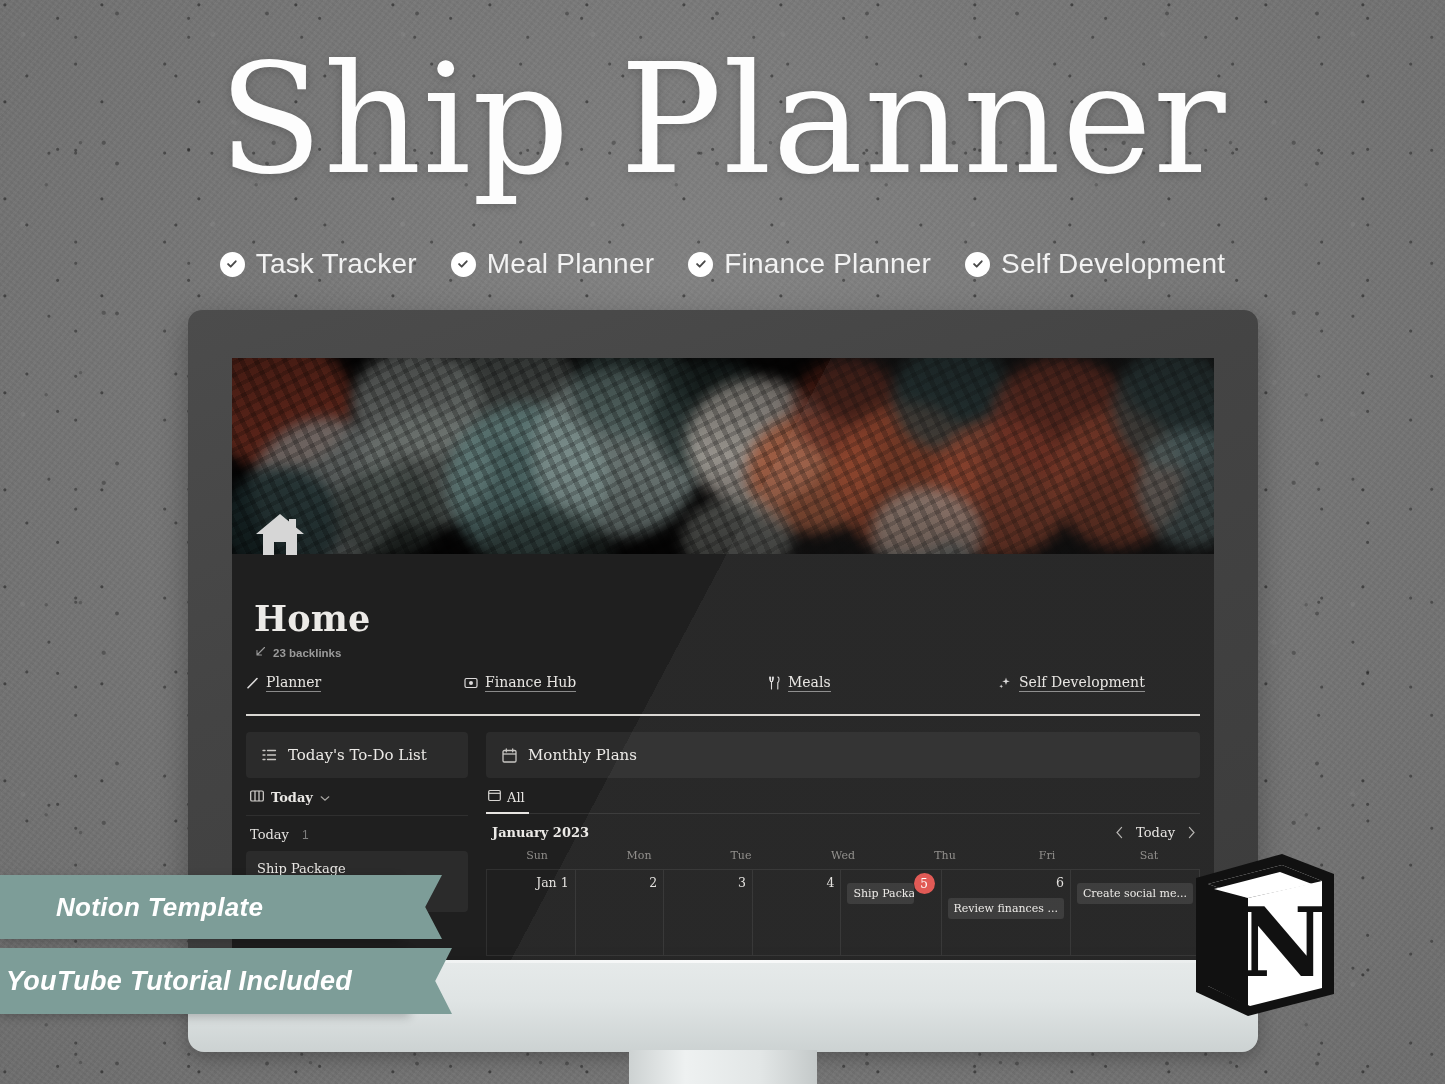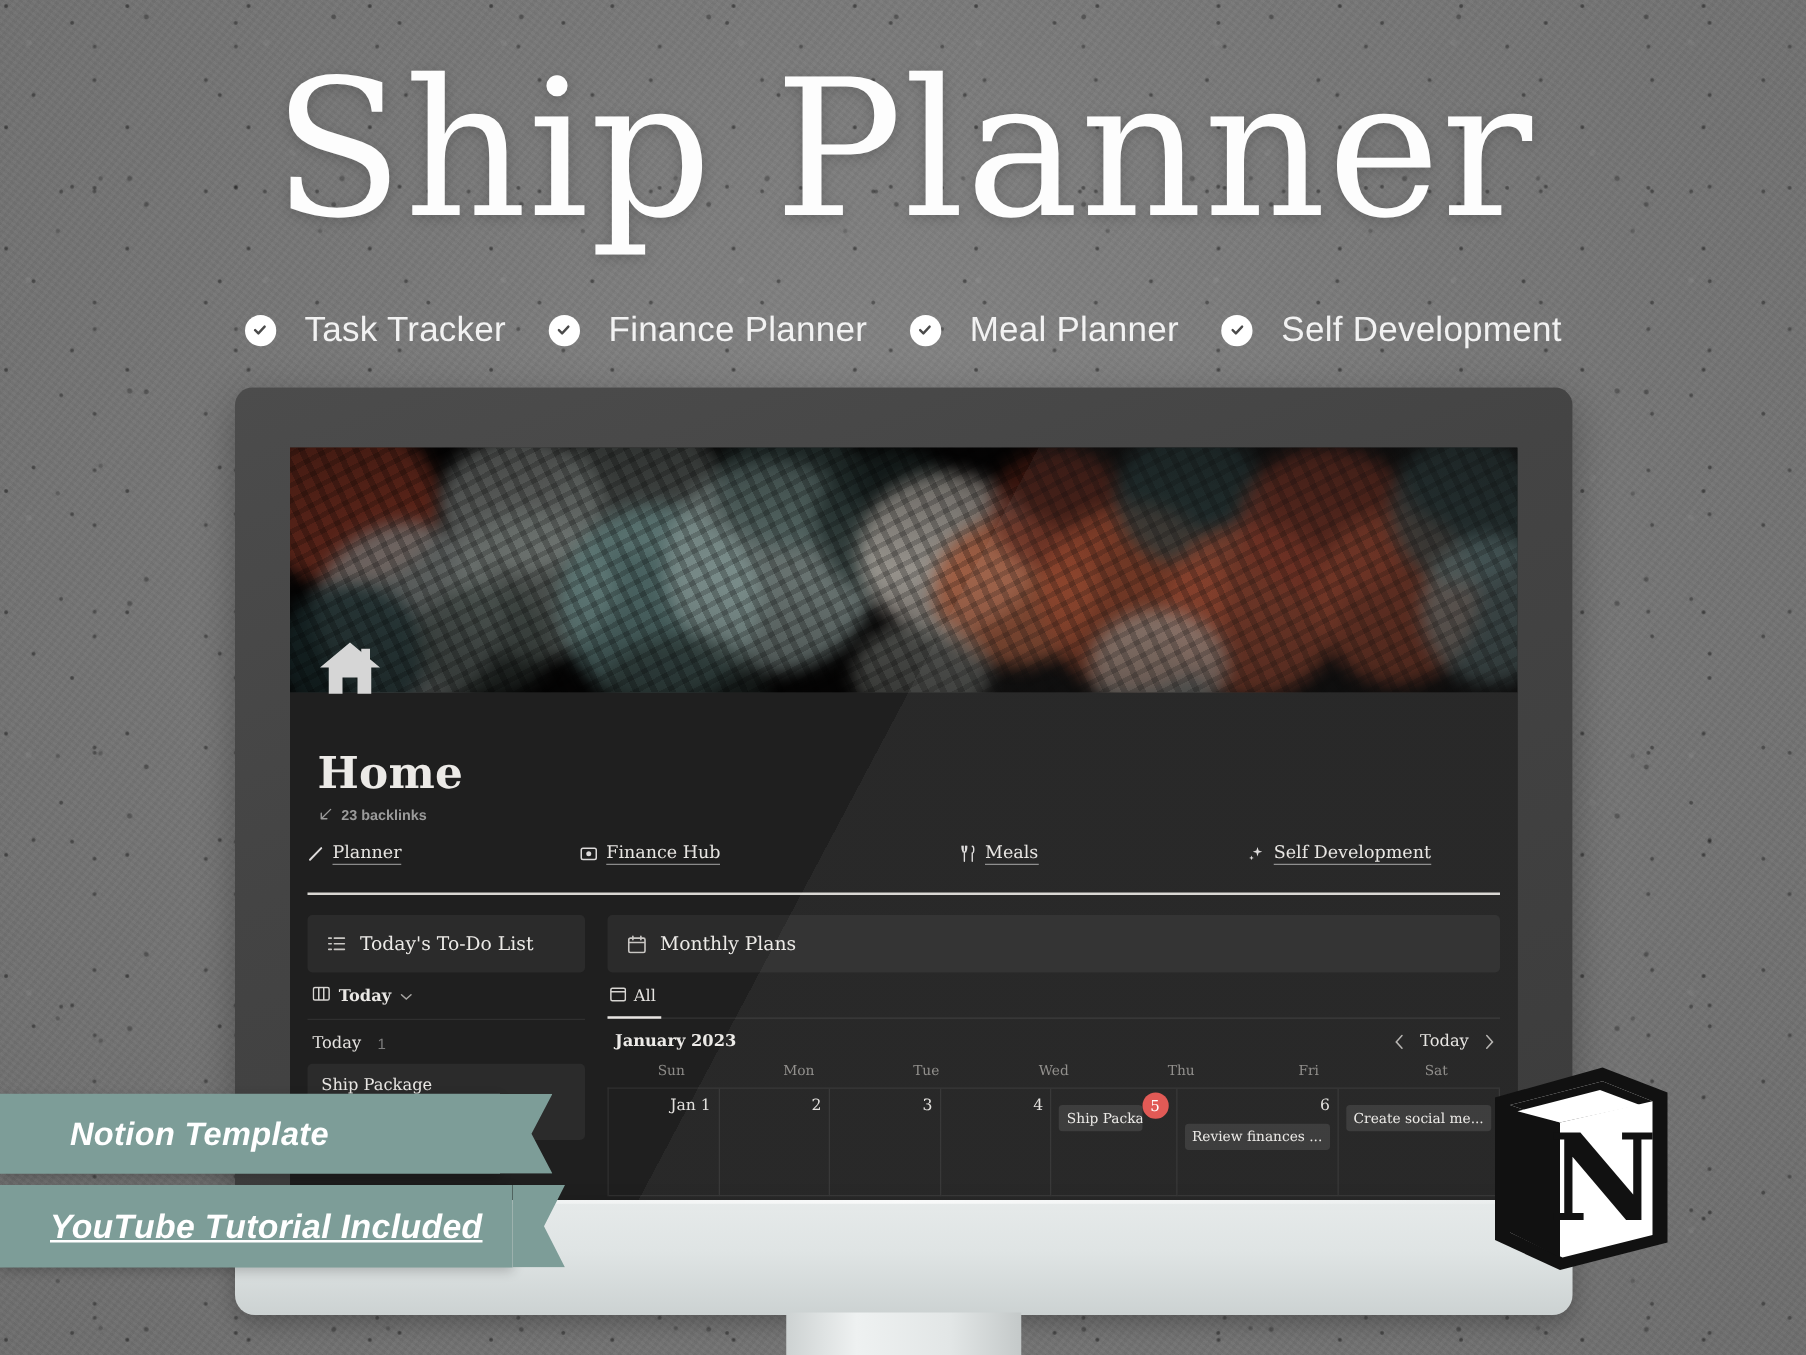--- a/index.html
+++ b/index.html
@@ -51,21 +51,21 @@
     letter-spacing:1px;
     text-shadow:0 2px 10px rgba(0,0,0,.18);
   }
 
   
   #features {
     position:absolute; top:248px; left:0; width:100%;
     display:flex; justify-content:center; align-items:center;
     gap:34px;
   }
-  .feature { display:flex; align-items:center; gap:23px; }
+  .feature { display:flex; align-items:center; gap:11px; }
   .check {
     width:25px; height:25px; border-radius:50%;
     background:#fff; flex:0 0 auto;
     position:relative;
   }
   .check svg { position:absolute; top:50%; left:50%; transform:translate(-50%,-50%); }
   .feature-label {
     color:#f2f2f2; font-size:28px; font-weight:300;
     letter-spacing:.2px; white-space:nowrap;
   }
@@ -263,21 +263,21 @@
   .ribbon {
     position:absolute; left:0;
     background:#7d9d98; color:#fff;
     display:flex; align-items:center;
     font-style:italic; font-weight:700;
     letter-spacing:.3px;
     z-index:60;
     box-shadow:0 3px 9px rgba(0,0,0,.22);
   }
   #ribbon1 { top:875px; height:64px; width:400px; font-size:26px; padding-left:56px; }
-  #ribbon2 { top:948px; height:66px; width:410px; font-size:27px; padding-left:40px;text-decoration:underline; }
+  #ribbon2 { top:948px; height:66px; width:410px; font-size:27px; padding-left:6px; }
   .ribbon::after {
     content:""; position:absolute; right:-1px; top:0; height:100%; width:42px;
     background:#7d9d98;
     clip-path:polygon(0 0, 100% 0, 60% 50%, 100% 100%, 0 100%);
   }
   #ribbon1::after { right:-42px; }
   #ribbon2::after { right:-42px; }
 
   
   #notion-logo { position:absolute; left:1182px; top:848px; z-index:70; }
@@ -297,29 +297,29 @@
         </svg>
     </span>
     <span class="feature-label">Task Tracker</span>
   </div>
   <div class="feature">
     <span class="check">
       <svg width="15" height="15" viewBox="0 0 15 15">
           <path d="M3.6 7.6 L6.2 10.2 L11.2 4.8" stroke="#4a4a4a" stroke-width="1.9" fill="none" stroke-linecap="round" stroke-linejoin="round"></path>
         </svg>
     </span>
-    <span class="feature-label">Finance Planner</span>
+    <span class="feature-label">Meal Planner</span>
   </div>
   <div class="feature">
     <span class="check">
       <svg width="15" height="15" viewBox="0 0 15 15">
           <path d="M3.6 7.6 L6.2 10.2 L11.2 4.8" stroke="#4a4a4a" stroke-width="1.9" fill="none" stroke-linecap="round" stroke-linejoin="round"></path>
         </svg>
     </span>
-    <span class="feature-label">Meal Planner</span>
+    <span class="feature-label">Finance Planner</span>
   </div>
   <div class="feature">
     <span class="check">
       <svg width="15" height="15" viewBox="0 0 15 15">
           <path d="M3.6 7.6 L6.2 10.2 L11.2 4.8" stroke="#4a4a4a" stroke-width="1.9" fill="none" stroke-linecap="round" stroke-linejoin="round"></path>
         </svg>
     </span>
     <span class="feature-label">Self Development</span>
   </div>
 </div>

